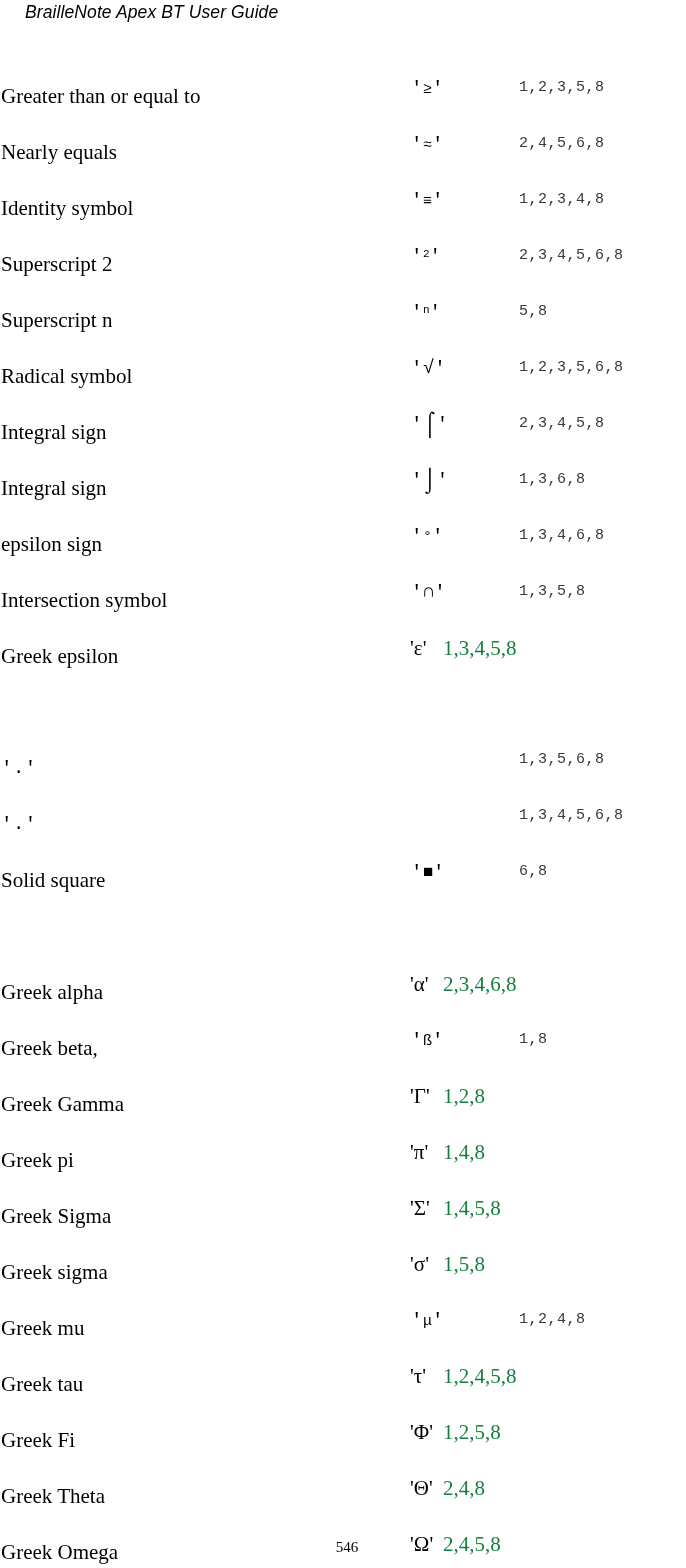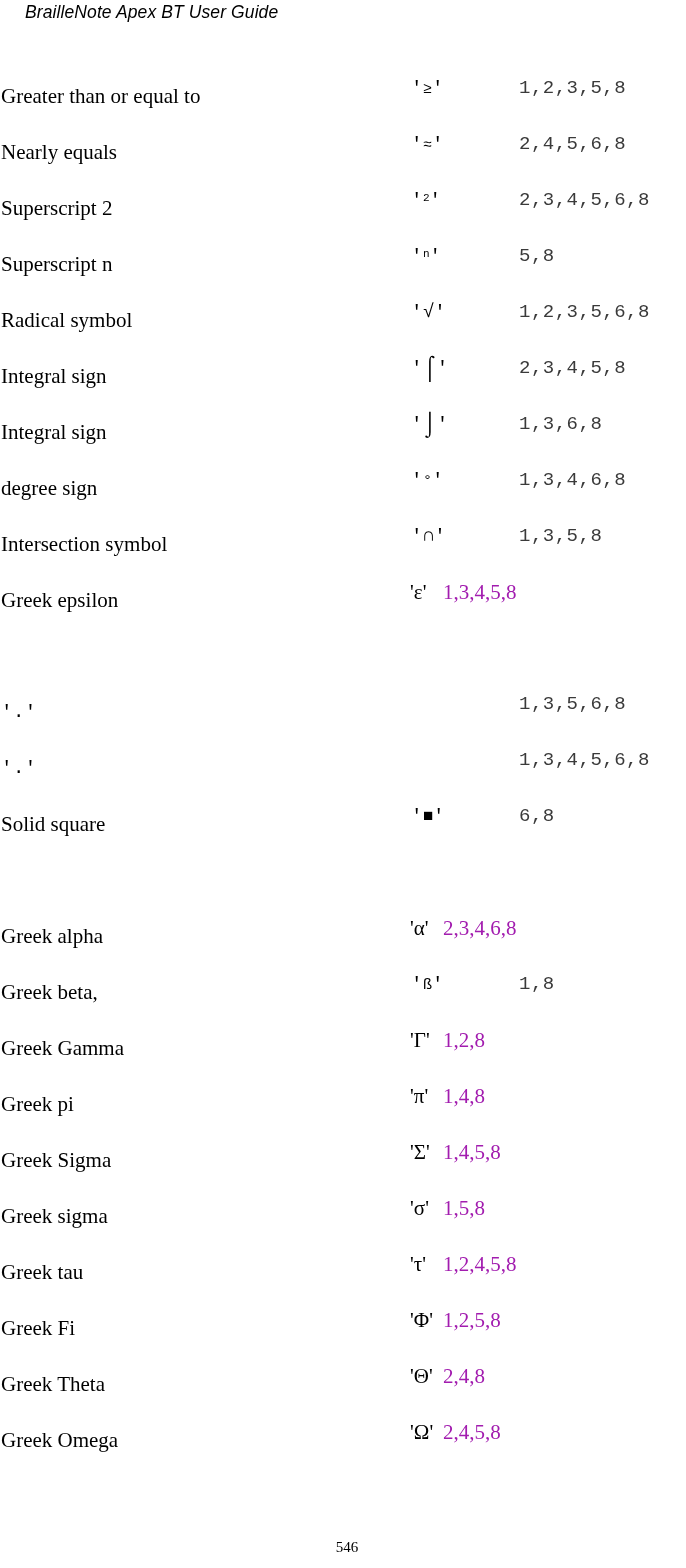--- a/index.html
+++ b/index.html
@@ -122,31 +122,31 @@
 
   
   .dots {
     position: absolute;
     top: 0;
     white-space: nowrap;
   }
   .dots.mono {
     left: 519px;
     font-family: "Liberation Mono", "DejaVu Sans Mono", monospace;
-    font-size: 19px;
+    font-size: 15px;
     line-height: 28px;
     letter-spacing: 0.5px;
     color: #3a3a3a;
   }
   .dots.serif {
     left: 443px;
     font-family: "Liberation Serif", "DejaVu Serif", serif;
     font-size: 21px;
     line-height: 28px;
-    color: #a21caf;
+    color: #15803d;
   }
 
   
   .dots.mono.wide {
     left: 519px;
     text-align: right;
   }
 
   
   .page-number {
@@ -173,20 +173,25 @@
         <div class="desc">Greater than or equal to</div>
         <div class="sym mono"><span>'</span><span class="glyph">≥</span><span>'</span></div>
         <div class="dots mono">1,2,3,5,8</div>
       </div>
       <div class="sym-row">
         <div class="desc">Nearly equals</div>
         <div class="sym mono"><span>'</span><span class="glyph">≈</span><span>'</span></div>
         <div class="dots mono">2,4,5,6,8</div>
       </div>
       <div class="sym-row">
+        <div class="desc">Identity symbol</div>
+        <div class="sym mono"><span>'</span><span class="glyph">≡</span><span>'</span></div>
+        <div class="dots mono">1,2,3,4,8</div>
+      </div>
+      <div class="sym-row">
         <div class="desc">Superscript 2</div>
         <div class="sym mono"><span>'</span><span class="glyph sup">2</span><span>'</span></div>
         <div class="dots mono">2,3,4,5,6,8</div>
       </div>
       <div class="sym-row">
         <div class="desc">Superscript n</div>
         <div class="sym mono"><span>'</span><span class="glyph sup">n</span><span>'</span></div>
         <div class="dots mono">5,8</div>
       </div>
       <div class="sym-row">
@@ -198,21 +203,21 @@
         <div class="desc">Integral sign</div>
         <div class="sym mono"><span>'</span><span class="glyph tall">⌠</span><span>'</span></div>
         <div class="dots mono">2,3,4,5,8</div>
       </div>
       <div class="sym-row">
         <div class="desc">Integral sign</div>
         <div class="sym mono"><span>'</span><span class="glyph tall">⌡</span><span>'</span></div>
         <div class="dots mono">1,3,6,8</div>
       </div>
       <div class="sym-row">
-        <div class="desc">degree sign</div>
+        <div class="desc">epsilon sign</div>
         <div class="sym mono"><span>'</span><span class="glyph">°</span><span>'</span></div>
         <div class="dots mono">1,3,4,6,8</div>
       </div>
       <div class="sym-row">
         <div class="desc">Intersection symbol</div>
         <div class="sym mono"><span>'</span><span class="glyph big">∩</span><span>'</span></div>
         <div class="dots mono">1,3,5,8</div>
       </div>
       <div class="sym-row">
         <div class="desc">Greek epsilon</div>
@@ -258,20 +263,25 @@
         <div class="desc">Greek Sigma</div>
         <div class="sym serif"><span>'</span><span class="glyph">Σ</span><span>'</span></div>
         <div class="dots serif">1,4,5,8</div>
       </div>
       <div class="sym-row">
         <div class="desc">Greek sigma</div>
         <div class="sym serif"><span>'</span><span class="glyph">σ</span><span>'</span></div>
         <div class="dots serif">1,5,8</div>
       </div>
       <div class="sym-row">
+        <div class="desc">Greek mu</div>
+        <div class="sym mono"><span>'</span><span class="glyph">μ</span><span>'</span></div>
+        <div class="dots mono">1,2,4,8</div>
+      </div>
+      <div class="sym-row">
         <div class="desc">Greek tau</div>
         <div class="sym serif"><span>'</span><span class="glyph">τ</span><span>'</span></div>
         <div class="dots serif">1,2,4,5,8</div>
       </div>
       <div class="sym-row">
         <div class="desc">Greek Fi</div>
         <div class="sym serif"><span>'</span><span class="glyph">Φ</span><span>'</span></div>
         <div class="dots serif">1,2,5,8</div>
       </div>
       <div class="sym-row">

